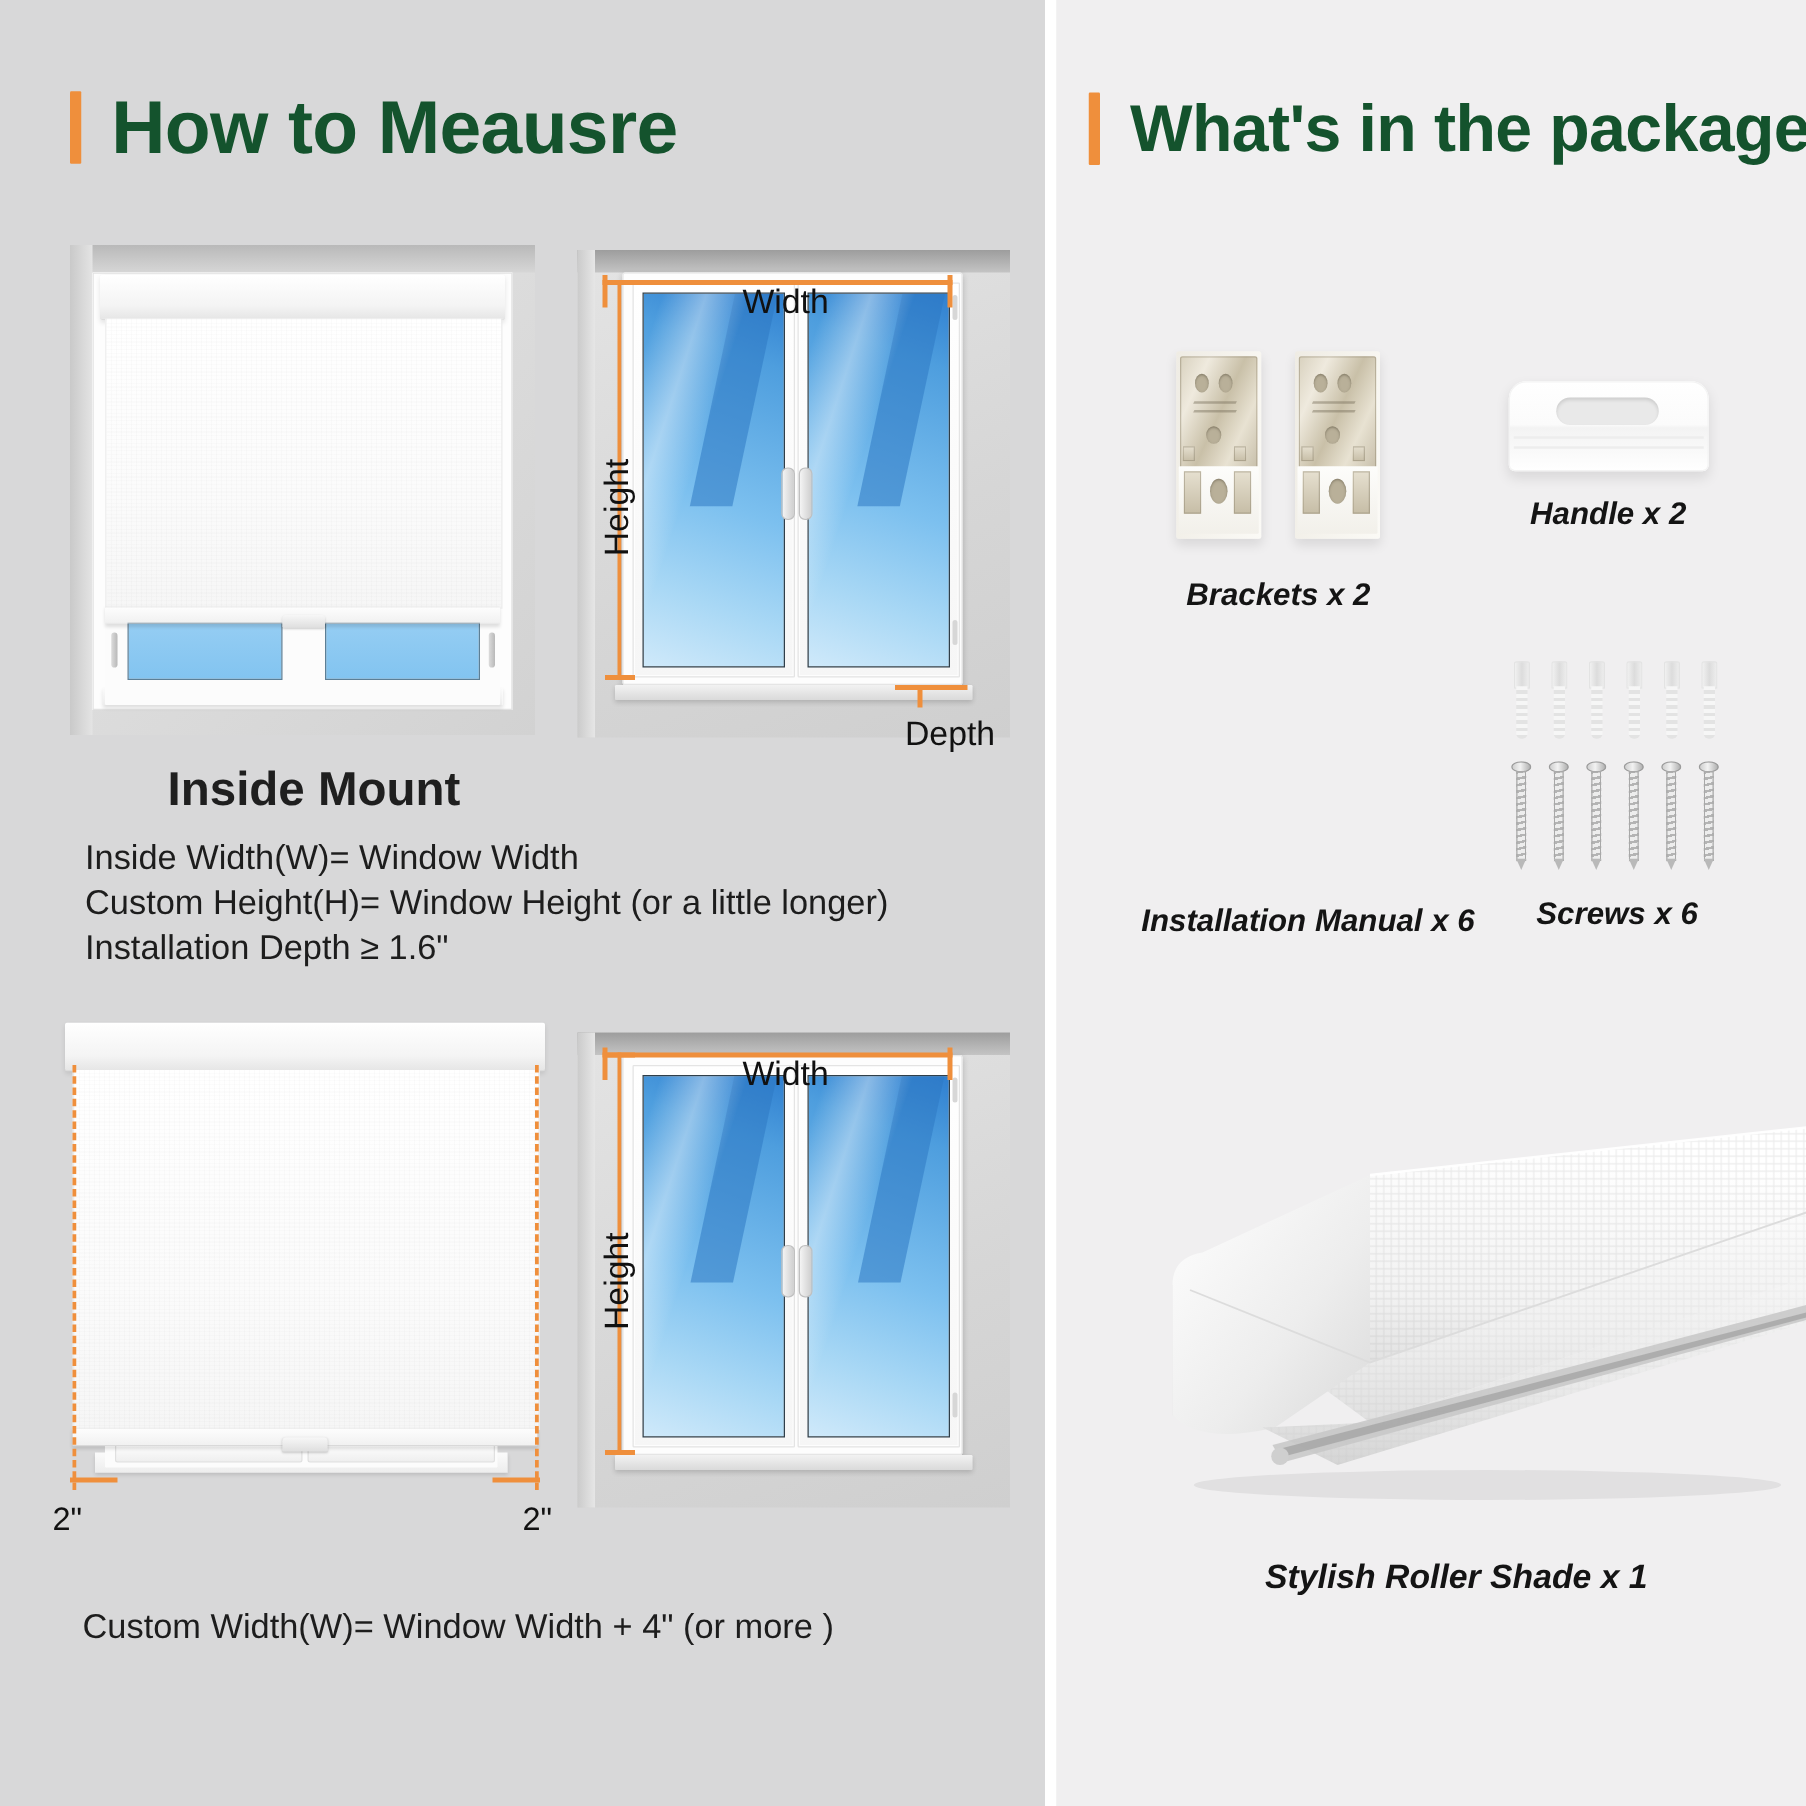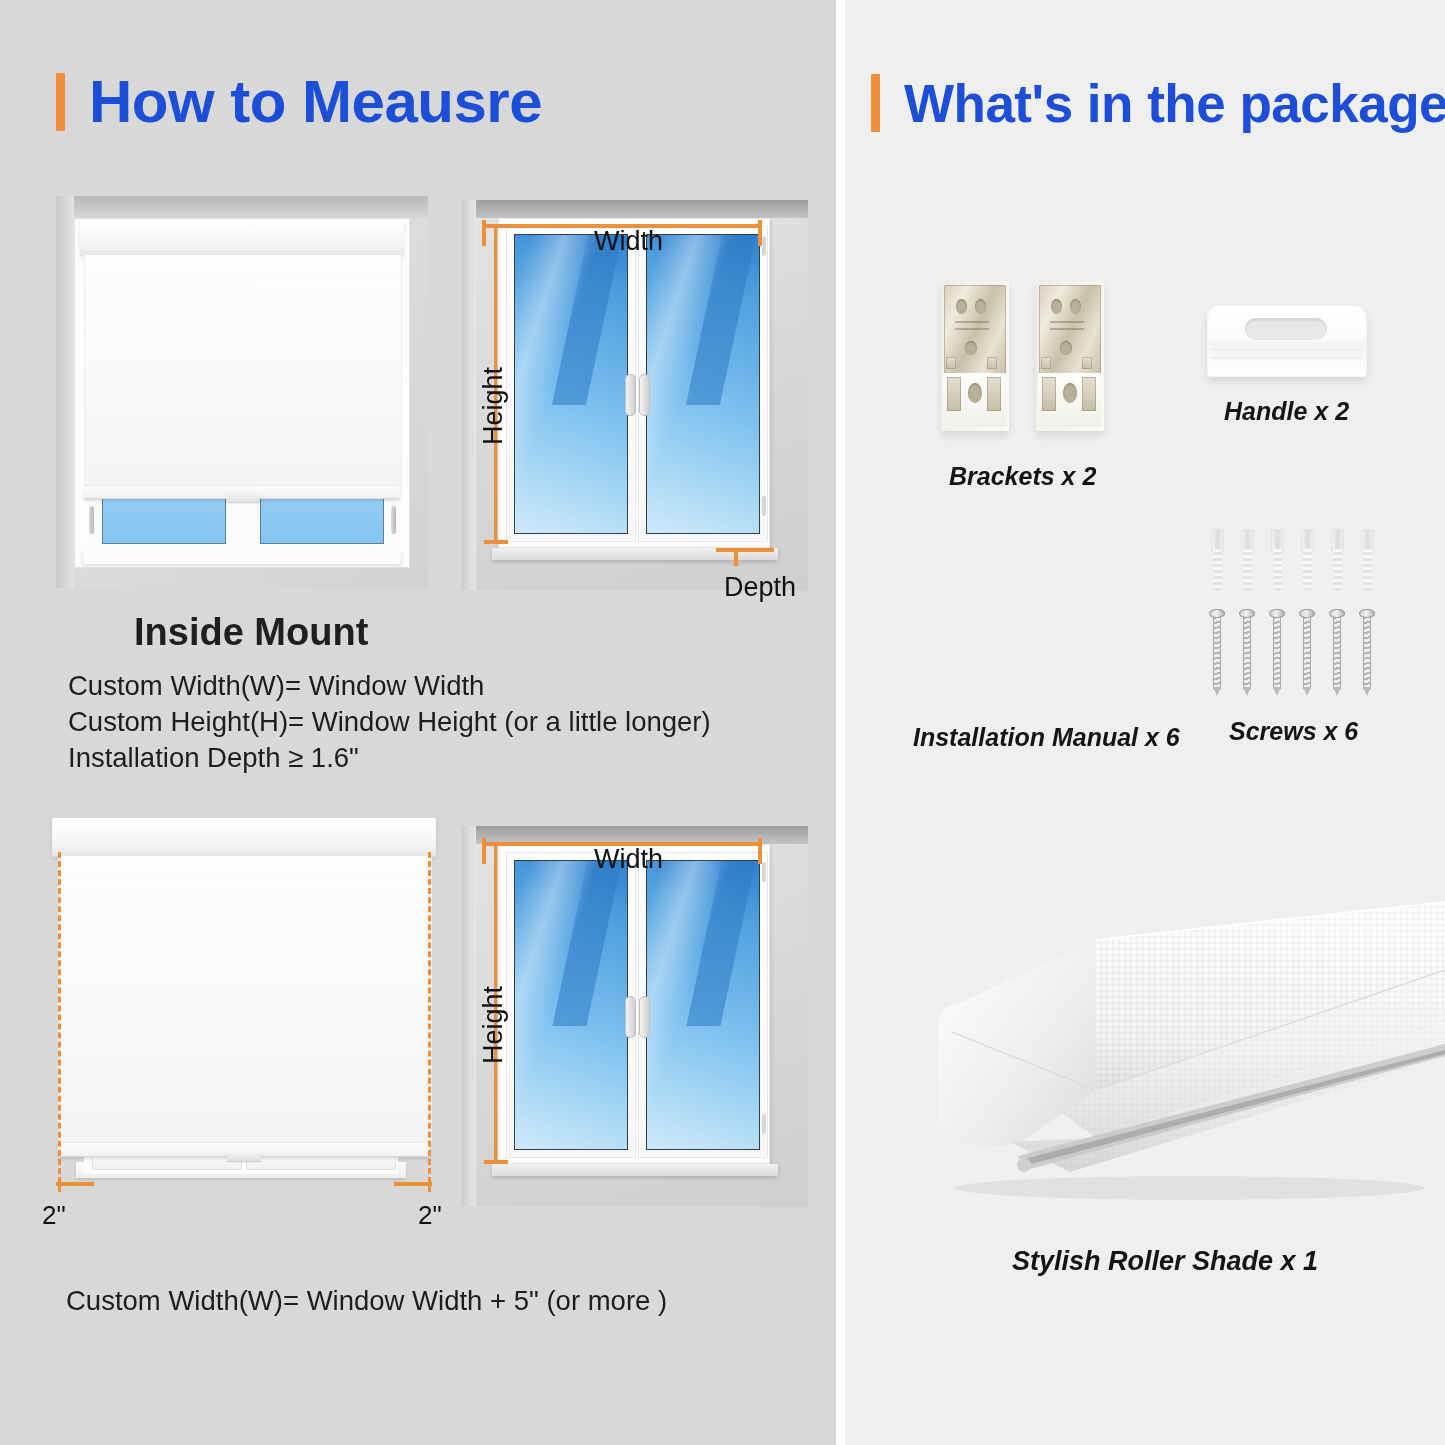--- a/index.html
+++ b/index.html
@@ -13,21 +13,21 @@
 
   
   .panel-left{position:absolute;left:0;top:0;width:836px;height:1445px;background:#d8d8d9;}
   .panel-divider{position:absolute;left:836px;top:0;width:9px;height:1445px;background:#ffffff;}
   .panel-right{position:absolute;left:845px;top:0;width:600px;height:1445px;background:#f0eff0;}
 
   
   .heading{position:absolute;display:flex;align-items:center;}
   .heading .bar{width:9px;height:58px;background:#ef8f3c;border-radius:1px;}
   .heading .htext{
-    margin-left:24px;font-size:60px;font-weight:bold;color:#1d4ed8;
+    margin-left:24px;font-size:60px;font-weight:bold;color:#14532d;
     letter-spacing:-0.5px;white-space:nowrap;line-height:1;
   }
   #head-left{left:56px;top:72px;}
   #head-right{left:871px;top:74px;}
   #head-right .htext{font-size:53px;}
 
   
   .mount-title{
     position:absolute;font-size:38px;font-weight:bold;color:#1f1f1f;
     white-space:nowrap;
@@ -340,21 +340,21 @@
 
     <div class="ornline" style="left:254px;top:348px;width:58px;height:4px;"></div>
     <div class="ornline" style="left:272px;top:348px;width:4px;height:18px;"></div>
 
     <div class="dim-label" style="left:132px;top:26px;">Width</div>
     <div class="dim-label vert" style="left:16px;top:245px;">Height</div>
     <div class="dim-label" style="left:262px;top:372px;">Depth</div>
   </div>
 
   <div class="mount-title" style="left:134px;top:611px;">Inside Mount</div>
-  <div class="spec-line" style="left:68px;top:670px;">Custom Width(W)= Window Width</div>
+  <div class="spec-line" style="left:68px;top:670px;">Inside Width(W)= Window Width</div>
   <div class="spec-line" style="left:68px;top:706px;">Custom Height(H)= Window Height (or a little longer)</div>
   <div class="spec-line" style="left:68px;top:742px;">Installation Depth ≥ 1.6"</div>
 
   <div class="shade-scene" style="left:40px;top:810px;width:400px;height:392px;">
     <div style="position:absolute;inset:0;background:#d8d8d9;"></div>
 
     <div class="win-sill" style="left:36px;top:352px;width:330px;height:16px;"></div>
     <div class="win-frame-white" style="left:44px;top:338px;width:314px;height:26px;"></div>
     <div style="position:absolute;left:52px;top:344px;width:148px;height:14px;background:linear-gradient(#ffffff,#efefef);border:1px solid #e0e0e0;border-radius:2px;"></div>
     <div style="position:absolute;left:206px;top:344px;width:148px;height:14px;background:linear-gradient(#ffffff,#efefef);border:1px solid #e0e0e0;border-radius:2px;"></div>
@@ -404,21 +404,21 @@
     <div class="ornline" style="left:296px;top:12px;width:4px;height:26px;"></div>
 
     <div class="ornline" style="left:32px;top:16px;width:3px;height:322px;"></div>
     <div class="ornline" style="left:22px;top:16px;width:24px;height:4px;"></div>
     <div class="ornline" style="left:22px;top:334px;width:24px;height:4px;"></div>
 
     <div class="dim-label" style="left:132px;top:18px;">Width</div>
     <div class="dim-label vert" style="left:16px;top:238px;">Height</div>
   </div>
 
-  <div class="spec-line" style="left:66px;top:1285px;">Custom Width(W)= Window Width + 5" (or more )</div>
+  <div class="spec-line" style="left:66px;top:1285px;">Custom Width(W)= Window Width + 4" (or more )</div>
 
   <div class="heading" id="head-right">
     <div class="bar"></div>
     <div class="htext">What's in the package</div>
   </div>
 
   <div class="bracket" style="left:941px;top:281px;">
     <div class="metal"></div>
     <div class="hole" style="left:15px;top:18px;width:11px;height:15px;"></div>
     <div class="hole" style="left:34px;top:18px;width:11px;height:15px;"></div>

